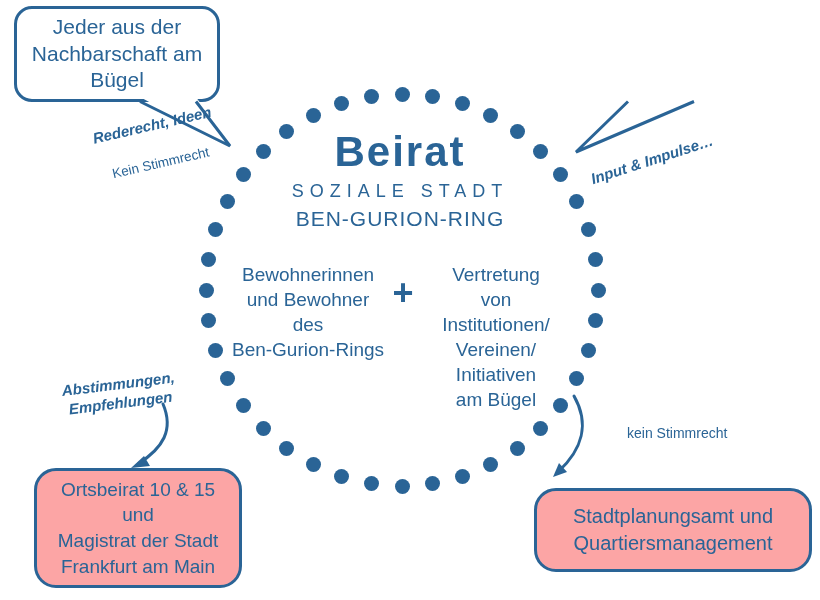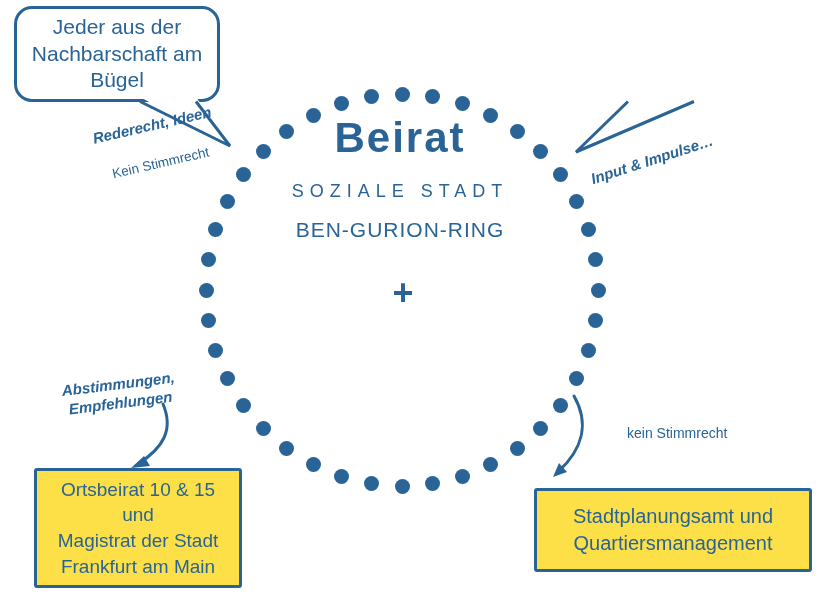--- a/index.html
+++ b/index.html
@@ -5,34 +5,34 @@
   :root { --accent:#2a6496; }
   * { box-sizing:border-box; }
   body { margin:0; font-family:"Liberation Sans", sans-serif; background:#fff; }
   .stage { position:relative; width:820px; height:600px; background:#fff; overflow:hidden; color:var(--accent); }
 
   .dot { position:absolute; width:15px; height:15px; border-radius:50%; background:var(--accent); z-index:1; }
 
   .bubble { position:absolute; border:3px solid var(--accent); border-radius:18px; background:#fff;
             display:flex; align-items:center; justify-content:center; text-align:center;
             font-size:21px; line-height:1.28; white-space:pre-line; z-index:2; }
-  .box { position:absolute; border:3px solid var(--accent); border-radius:3px; background:#fde047;
+  .box { position:absolute; border:3px solid var(--accent); border-radius:22px; background:#fca5a5;
          display:flex; align-items:center; justify-content:center; text-align:center;
          font-size:20px; line-height:1.35; white-space:pre-line; z-index:2; }
 
   .overlay { position:absolute; left:0; top:0; width:820px; height:600px; z-index:3; pointer-events:none; }
   .overlay .tail-fill { fill:#fff; stroke:none; }
   .overlay .tail-stroke { fill:none; stroke:var(--accent); stroke-width:3; stroke-linejoin:miter; }
   .overlay .arrow-line { fill:none; stroke:var(--accent); stroke-width:3; stroke-linecap:round; }
   .overlay .arrowhead { fill:var(--accent); stroke:none; }
 
   .center-text { position:absolute; text-align:center; white-space:pre-line; z-index:2; }
-  .title { left:250px; top:114px; width:300px; font-size:42px; font-weight:bold; letter-spacing:2px; }
+  .title { left:250px; top:128px; width:300px; font-size:42px; font-weight:bold; letter-spacing:2px; }
   .subtitle1 { left:250px; top:181px; width:300px; font-size:18px; letter-spacing:6px; }
-  .subtitle2 { left:250px; top:218px; width:300px; font-size:21px; letter-spacing:1px; }
+  .subtitle2 { left:250px; top:207px; width:300px; font-size:21px; letter-spacing:1px; }
   .left-group { left:220px; top:262px; width:176px; font-size:19px; line-height:1.32; }
   .plus { left:386px; top:272px; width:34px; font-size:36px; font-weight:bold; }
   .right-group { left:416px; top:262px; width:160px; font-size:19px; line-height:1.32; }
   .voting { left:300px; top:436px; width:200px; font-size:19px; letter-spacing:0.5px; }
 
   .note { position:absolute; z-index:4; white-space:pre-line; line-height:1.3; }
   .note .b { font-weight:bold; font-style:italic; font-size:15px; }
   .note .r { font-size:13.5px; }
   .note-tl { left:72px; top:112px; width:150px; text-align:center; transform:rotate(-13deg); transform-origin:left top; }
   .note-tr { left:582px; top:150px; width:160px; transform:rotate(-18deg); transform-origin:left top; }
@@ -85,21 +85,31 @@
       <div class="dot" style="left: 533.093px; top: 143.907px;"></div>
       <div class="dot" style="left: 553.067px; top: 167.294px;"></div>
       <div class="dot" style="left: 569.137px; top: 193.518px;"></div>
       <div class="dot" style="left: 580.907px; top: 221.933px;"></div>
       <div class="dot" style="left: 588.087px; top: 251.839px;"></div>
     </div>
 
   <div class="center-text title">Beirat</div>
   <div class="center-text subtitle1">SOZIALE STADT</div>
   <div class="center-text subtitle2">BEN-GURION-RING</div>
+  <div class="center-text left-group">Bewohnerinnen
+und Bewohner
+des
+Ben-Gurion-Rings</div>
   <div class="center-text plus">+</div>
+  <div class="center-text right-group">Vertretung
+von
+Institutionen/
+Vereinen/
+Initiativen
+am Bügel</div>
 
   <div class="bubble" style="left:14px; top:6px; width:206px; height:96px;">Jeder aus der
 Nachbarschaft am
 Bügel</div>
 
   <div class="box" style="left:34px; top:468px; width:208px; height:120px; font-size:19px;">Ortsbeirat 10 &amp; 15
 und
 Magistrat der Stadt
 Frankfurt am Main</div>
   <div class="box" style="left:534px; top:488px; width:278px; height:84px;">Stadtplanungsamt und

